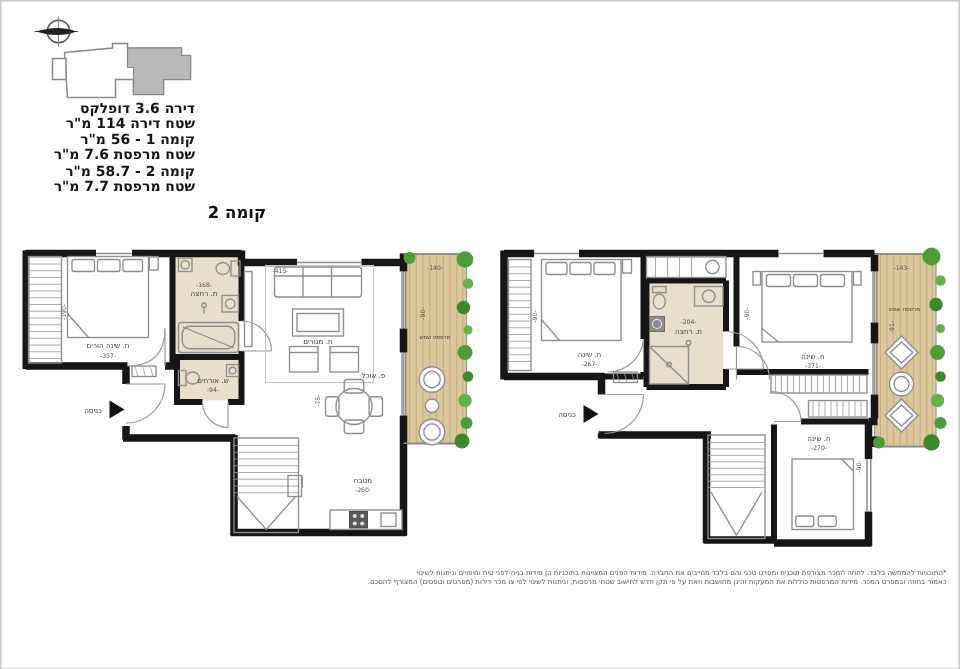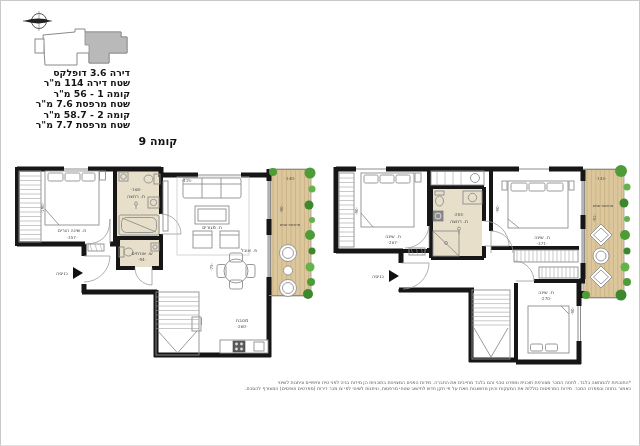--- a/index.html
+++ b/index.html
@@ -47,21 +47,21 @@
 
   <div class="hdr">
     <div>דירה 3.6 דופלקס</div>
     <div>שטח דירה 114 מ"ר</div>
     <div>קומה 1 - 56 מ"ר</div>
     <div>שטח מרפסת 7.6 מ"ר</div>
     <div>קומה 2 - 58.7 מ"ר</div>
     <div>שטח מרפסת 7.7 מ"ר</div>
   </div>
 
-  <div class="ptitle" style="left:14px;width:286px">קומה 9</div>
+  <div class="ptitle" style="left:14px;width:286px">קומה 2</div>
 
   <svg class="abs" style="left:14px;top:158px" width="307" height="218" viewBox="0 0 307 218">
 
     <rect x="101" y="10" width="44" height="68" fill="#e7dfc9"></rect>
     <rect x="103" y="81" width="42" height="27" fill="#e7dfc9"></rect>
 
     <g>
       <rect x="254" y="10" width="42" height="127" fill="#dcc69c" stroke="#999" stroke-width="0.8"></rect>
       <path class="plank" d="M258,10 V137 M262.5,10 V137 M267,10 V137 M271.5,10 V137 M276,10 V137 M280.5,10 V137 M285,10 V137 M289.5,10 V137 M293.5,10 V137"></path>
     </g>

